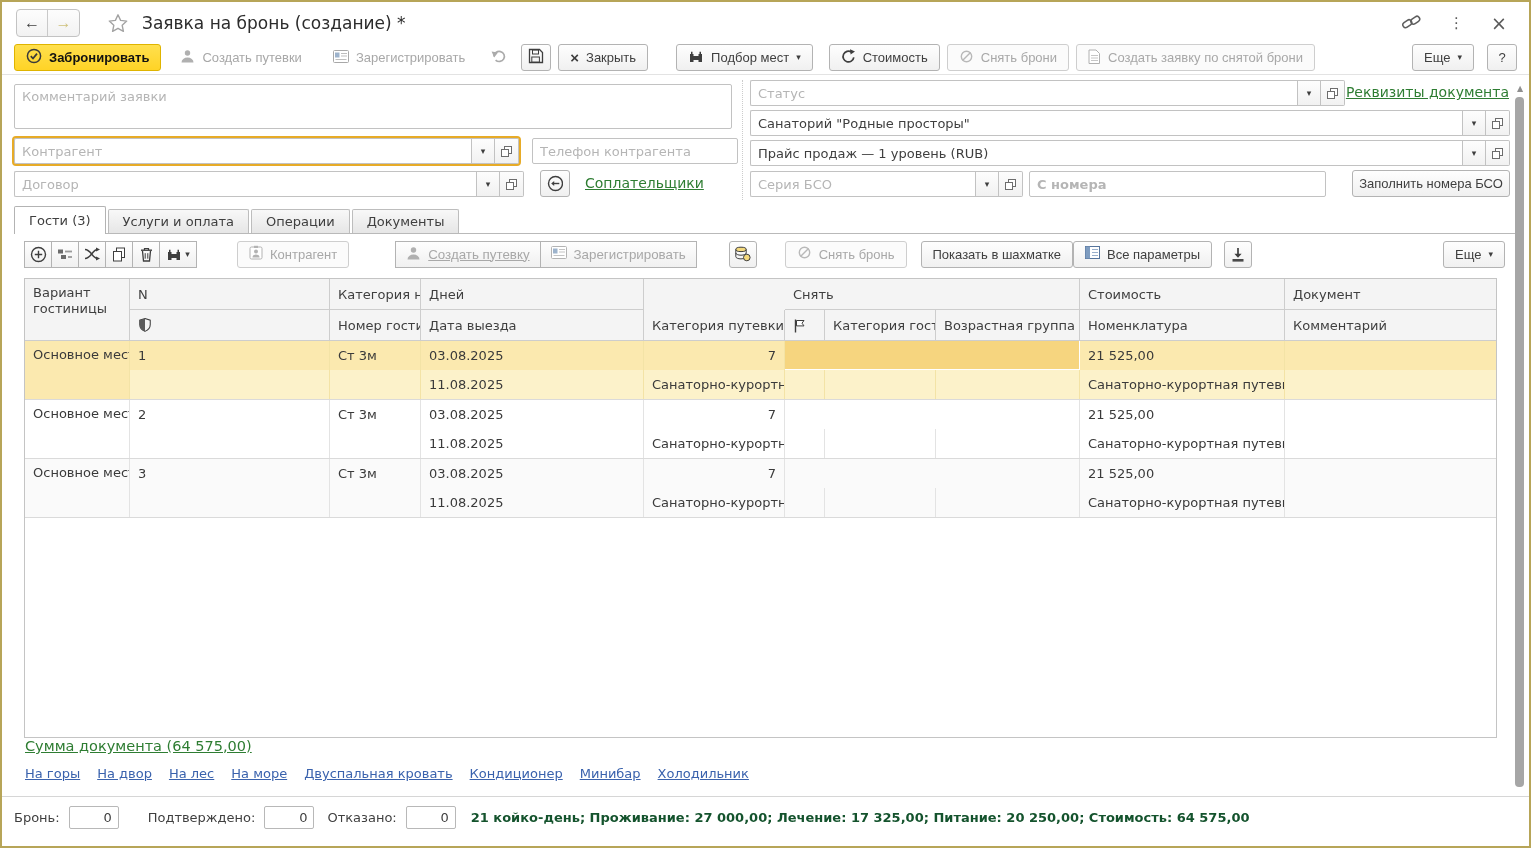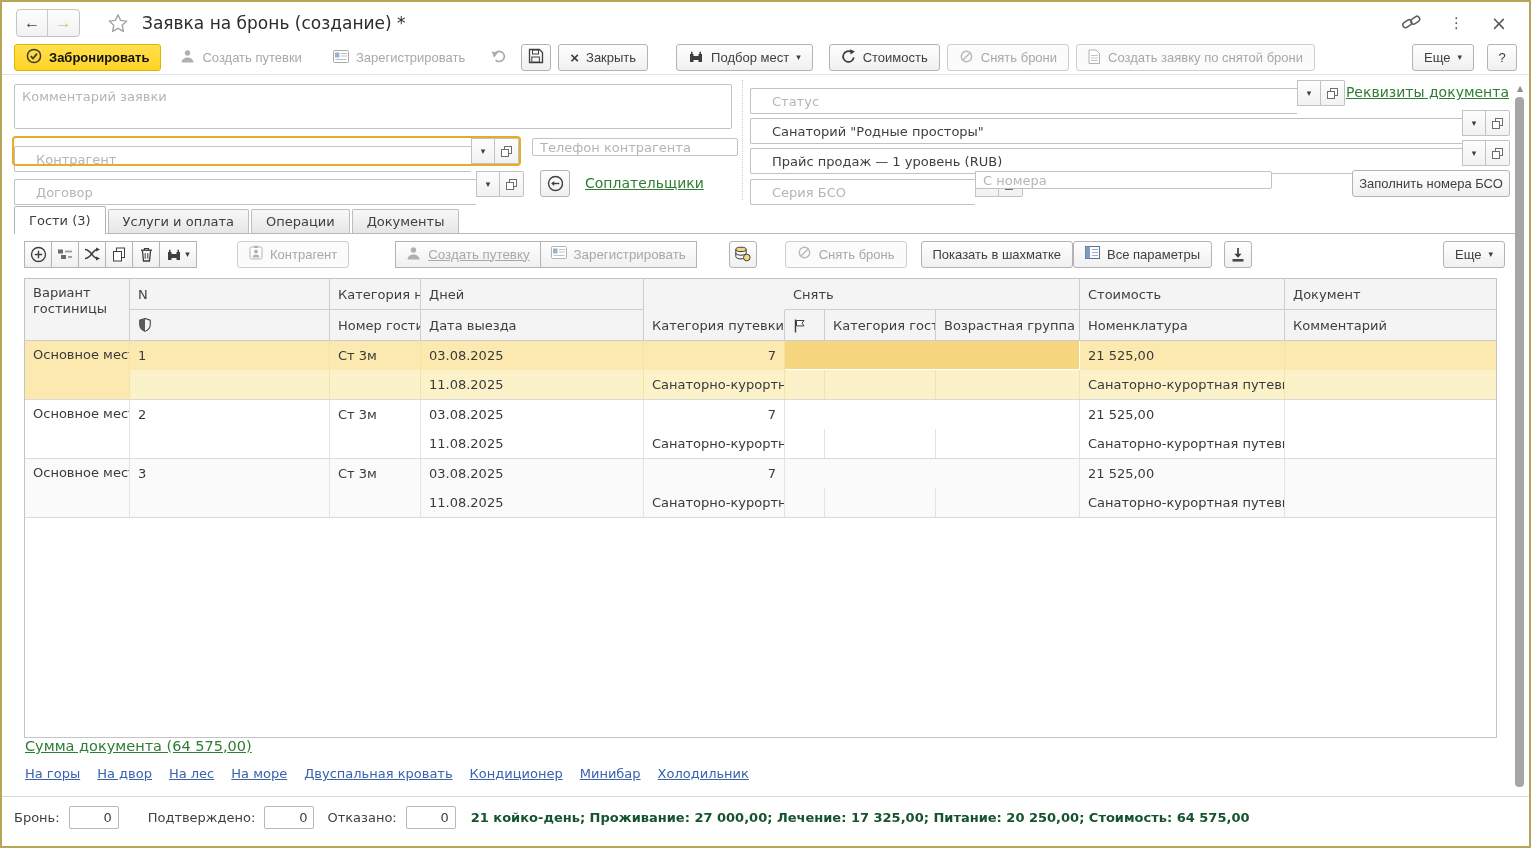--- a/index.html
+++ b/index.html
@@ -37,26 +37,26 @@
 
   
   .formarea{position:absolute;top:78px;left:0;right:0;height:126px;}
   .field, .combo input, .plain{
     font-family:inherit;font-size:13px;color:#3f3f3f;
   }
   input::placeholder, textarea::placeholder{color:#b5b5b5;opacity:1;}
   textarea.comment{position:absolute;left:14px;top:6px;width:718px;height:45px;border:1px solid #c2c2c2;border-radius:2px;
     resize:none;padding:4px 7px;font-family:inherit;font-size:13px;color:#3f3f3f;box-sizing:border-box;}
   .combo{position:absolute;display:flex;height:26px;box-sizing:border-box;}
-  .combo input{flex:1;min-width:0;border:1px solid #c2c2c2;border-right:none;padding:0 21px;height:100%;box-sizing:border-box;border-radius:2px 0 0 2px;margin-top:8px;}
+  .combo input{flex:1;min-width:0;border:1px solid #c2c2c2;border-right:none;padding:0 7px;height:100%;box-sizing:border-box;border-radius:2px 0 0 2px;}
   .cbtn{width:24px;height:100%;border:1px solid #c2c2c2;background:linear-gradient(#fdfdfd,#f1f1f1);
         display:flex;align-items:center;justify-content:center;box-sizing:border-box;cursor:pointer;padding:0;}
   .cbtn + .cbtn{border-left:none;border-radius:0 2px 2px 0;}
   .combo.focused{outline:2px solid #e7ab27;outline-offset:0;border-radius:2px;}
-  .plain{position:absolute;height:18px;border:1px solid #c2c2c2;border-radius:2px;padding:0 7px;box-sizing:border-box;}
+  .plain{position:absolute;height:26px;border:1px solid #c2c2c2;border-radius:2px;padding:0 7px;box-sizing:border-box;}
   .divider-dotted{position:absolute;left:742px;top:2px;height:120px;border-left:1px dotted #cccccc;}
   .greenlink{color:#2e7d32;text-decoration:underline;font-size:14px;cursor:pointer;}
   .circlebtn{position:absolute;width:30px;height:27px;border:1px solid #b3b3b3;border-radius:3px;
              background:linear-gradient(#fefefe,#f0f0f0);display:flex;align-items:center;justify-content:center;cursor:pointer;}
   .pushbtn{position:absolute;height:27px;border:1px solid #b3b3b3;border-radius:3px;background:linear-gradient(#fefefe,#f0f0f0);
            font-size:13px;color:#3f3f3f;display:flex;align-items:center;justify-content:center;cursor:pointer;}
   .cmdsep{position:absolute;top:74px;left:2px;right:2px;border-top:1px solid #e3e3e3;}
 
   
   .tabstrip{position:absolute;top:205px;left:14px;right:14px;height:28px;border-bottom:1px solid #b9b9b9;
@@ -300,21 +300,21 @@
     <button class="cbtn">
         <span class="caret">▾</span>
       </button>
     <button class="cbtn">
       <svg width="11" height="11">
           <rect x="3.5" y="0.5" width="7" height="7" fill="#fff" stroke="#6d6d6d"></rect>
           <rect x="0.5" y="3.5" width="7" height="7" fill="#fff" stroke="#6d6d6d"></rect>
         </svg>
     </button>
   </div>
-  <input class="plain" style="left: 975px; top: 93px; width: 297px;" placeholder="С номера">
+  <input class="plain" style="left: 1029px; top: 93px; width: 297px; font-weight: bold;" placeholder="С номера">
   <button class="pushbtn" style="left:1352px;top:92px;width:158px;">Заполнить номера БСО</button>
 </div>
 
 <div class="tabstrip">
   <div class="tab active">
       <span>Гости (3)</span>
     </div>
   <div class="tab inactive">
       <span>Услуги и оплата</span>
     </div>

